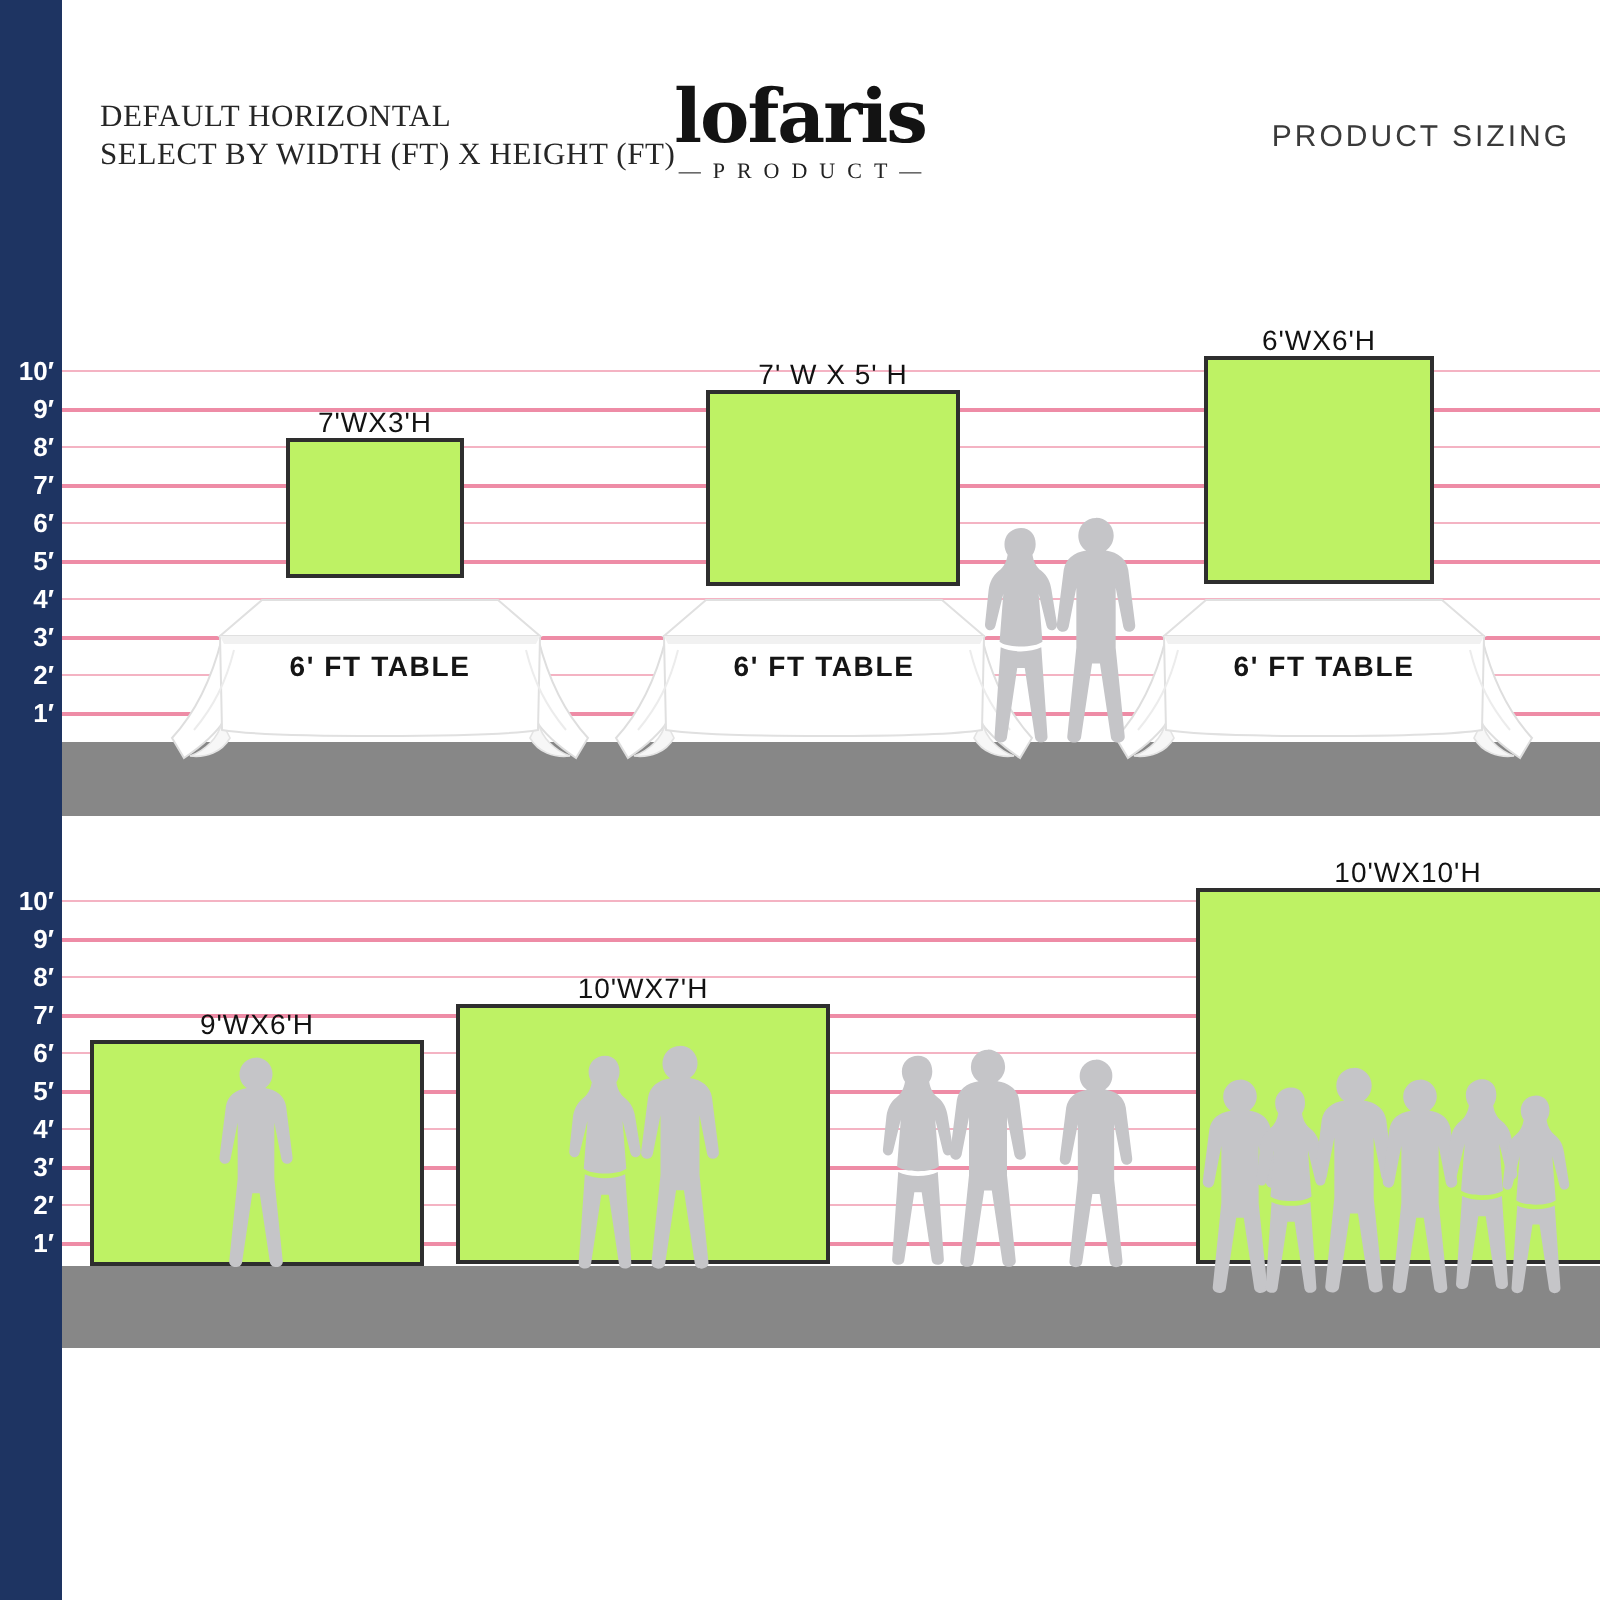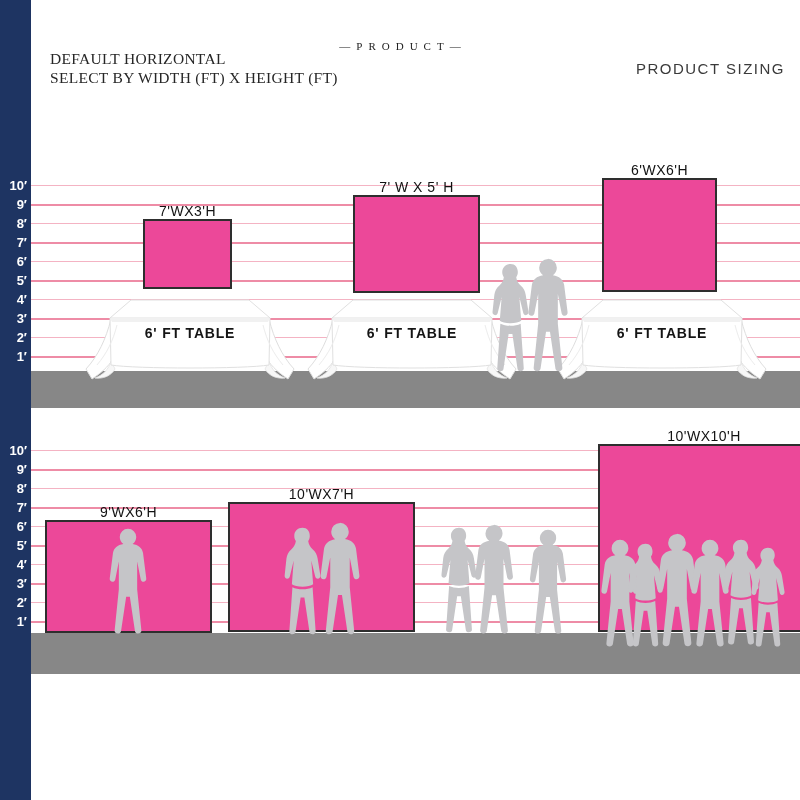--- a/index.html
+++ b/index.html
@@ -15,21 +15,21 @@
           font-family:"Liberation Sans",sans-serif;}
   .navy-bar{position:absolute;left:0;top:0;width:31px;height:800px;background:var(--navy-bar);z-index:2;}
   .ruler-label{position:absolute;left:0;width:27px;text-align:right;color:#ffffff;
                font-size:13px;font-weight:600;height:16px;line-height:16px;z-index:3;letter-spacing:0;}
   .pink-line{position:absolute;left:31px;right:0;height:2px;z-index:1;}
   .pink-line.strong{background:var(--grid-pink-strong);}
   .pink-line.pale{background:var(--grid-pink-pale);height:1px;}
   .ground{position:absolute;left:31px;right:0;background:var(--ground-gray);z-index:2;}
   .ground.top{top:371px;height:37px;}
   .ground.bottom{top:633px;height:41px;}
-  .backdrop{position:absolute;background:#ec4899;border:2px solid var(--backdrop-border);
+  .backdrop{position:absolute;background:#bef264;border:2px solid var(--backdrop-border);
             box-sizing:border-box;z-index:3;padding-left:26px;}
   .backdrop .bd-label{position:absolute;top:-18px;left:-40px;right:-40px;text-align:center;
             font-size:14px;color:#121212;letter-spacing:.5px;white-space:nowrap;}
   .table-wrap{position:absolute;width:210px;height:84px;z-index:4;}
   .table-wrap svg{position:absolute;left:0;top:0;}
   .table-text{position:absolute;left:0;right:0;top:26px;text-align:center;
               font-size:14px;font-weight:bold;color:#151515;letter-spacing:.8px;z-index:5;}
   .sil{position:absolute;z-index:5;}
   .hdr-left{position:absolute;left:50px;top:49px;font-family:"Liberation Serif",serif;
             font-size:15.5px;line-height:19px;color:#262626;letter-spacing:.3px;z-index:6;}
@@ -65,20 +65,21 @@
   </symbol>
 </svg>
 
 <div id="canvas">
 
   <div class="hdr-left">
     <div>DEFAULT HORIZONTAL</div>
     <div>SELECT BY WIDTH (FT) X HEIGHT (FT)</div>
   </div>
   <div class="brand">
+    <div class="brand-name">lofaris</div>
     <div class="brand-sub">—PRODUCT—</div>
   </div>
   <div class="hdr-right">PRODUCT SIZING</div>
 
   <div class="navy-bar"></div>
 
   <div id="gridlines">
       <div class="pink-line pale" style="top: 185px;"></div>
       <div class="ruler-label" style="top: 178px;">10′</div>
       <div class="pink-line strong" style="top: 204px;"></div>

